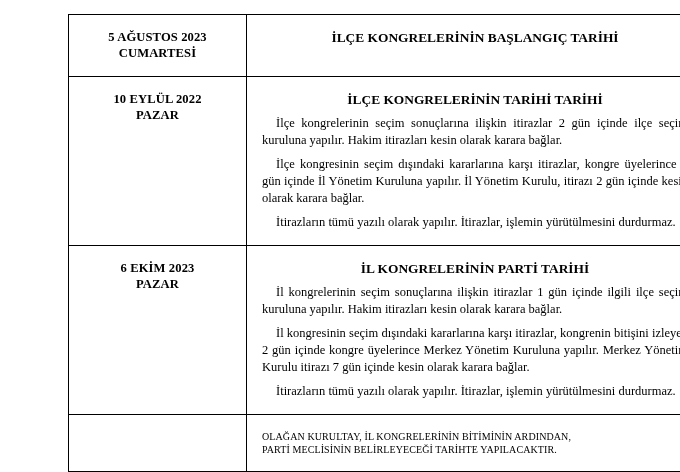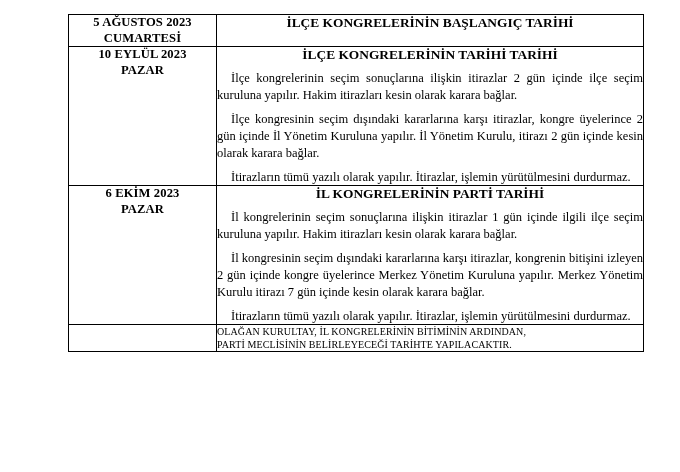--- a/index.html
+++ b/index.html
@@ -24,21 +24,21 @@
     position: absolute;
     left: 68px;
     top: 14px;
     width: 573px;
     border-collapse: collapse;
     table-layout: fixed;
   }
   table.schedule td {
     border: 1px solid #000000;
     vertical-align: top;
-    padding: 0;
+    padding: 15px;
   }
   td.date-cell {
     width: 147px;
     text-align: center;
     padding: 9px 4px 8px 4px;
   }
   td.body-cell {
     width: 426px;
     padding: 9px 10px 9px 12px;
   }
@@ -94,21 +94,21 @@
           <div class="date-line">5 AĞUSTOS 2023</div>
           <div class="date-line">CUMARTESİ</div>
         </td>
         <td class="body-cell single">
           <div class="heading">İLÇE KONGRELERİNİN BAŞLANGIÇ TARİHİ</div>
         </td>
       </tr>
 
       <tr>
         <td class="date-cell">
-          <div class="date-line">10 EYLÜL 2023</div>
+          <div class="date-line">10 EYLÜL 2022</div>
           <div class="date-line">PAZAR</div>
         </td>
         <td class="body-cell">
           <div class="heading">İLÇE KONGRELERİNİN TARİHİ TARİHİ</div>
           <p class="para first">İlçe kongrelerinin seçim sonuçlarına ilişkin itirazlar 2 gün içinde ilçe seçim kuruluna yapılır. Hakim itirazları kesin olarak karara bağlar.</p>
           <p class="para">İlçe kongresinin seçim dışındaki kararlarına karşı itirazlar, kongre üyelerince 2 gün içinde İl Yönetim Kuruluna yapılır. İl Yönetim Kurulu, itirazı 2 gün içinde kesin olarak karara bağlar.</p>
           <p class="para">İtirazların tümü yazılı olarak yapılır. İtirazlar, işlemin yürütülmesini durdurmaz.</p>
         </td>
       </tr>
 

